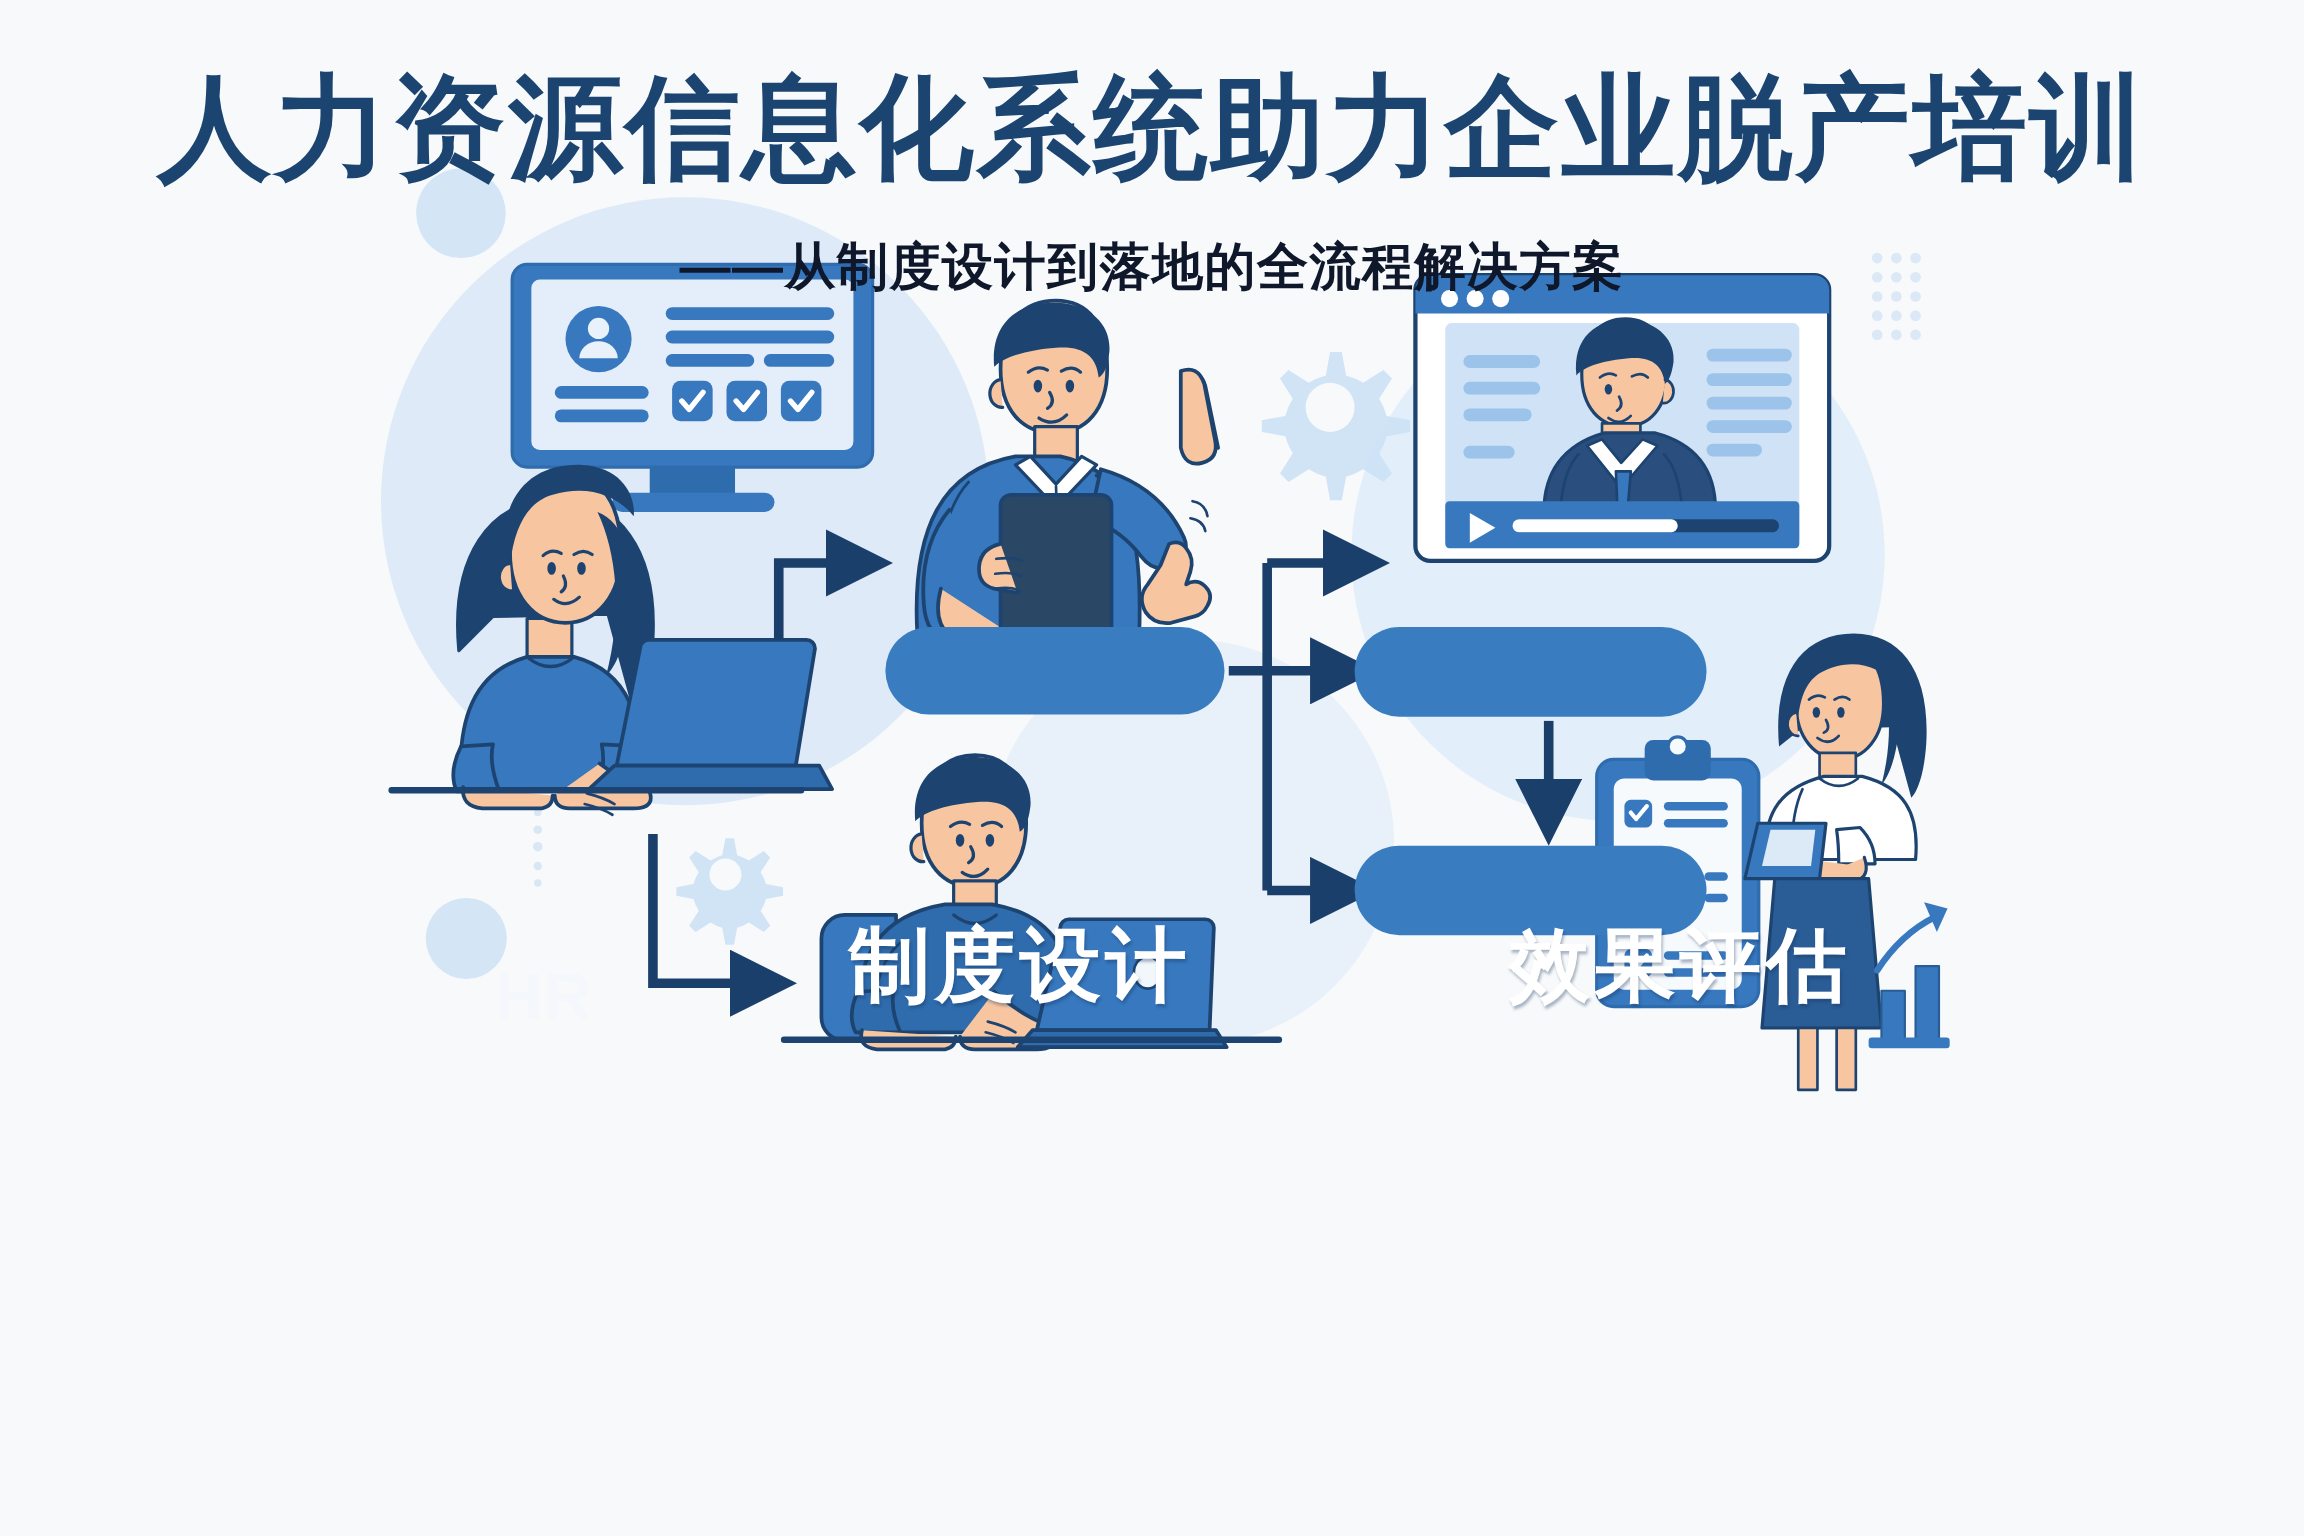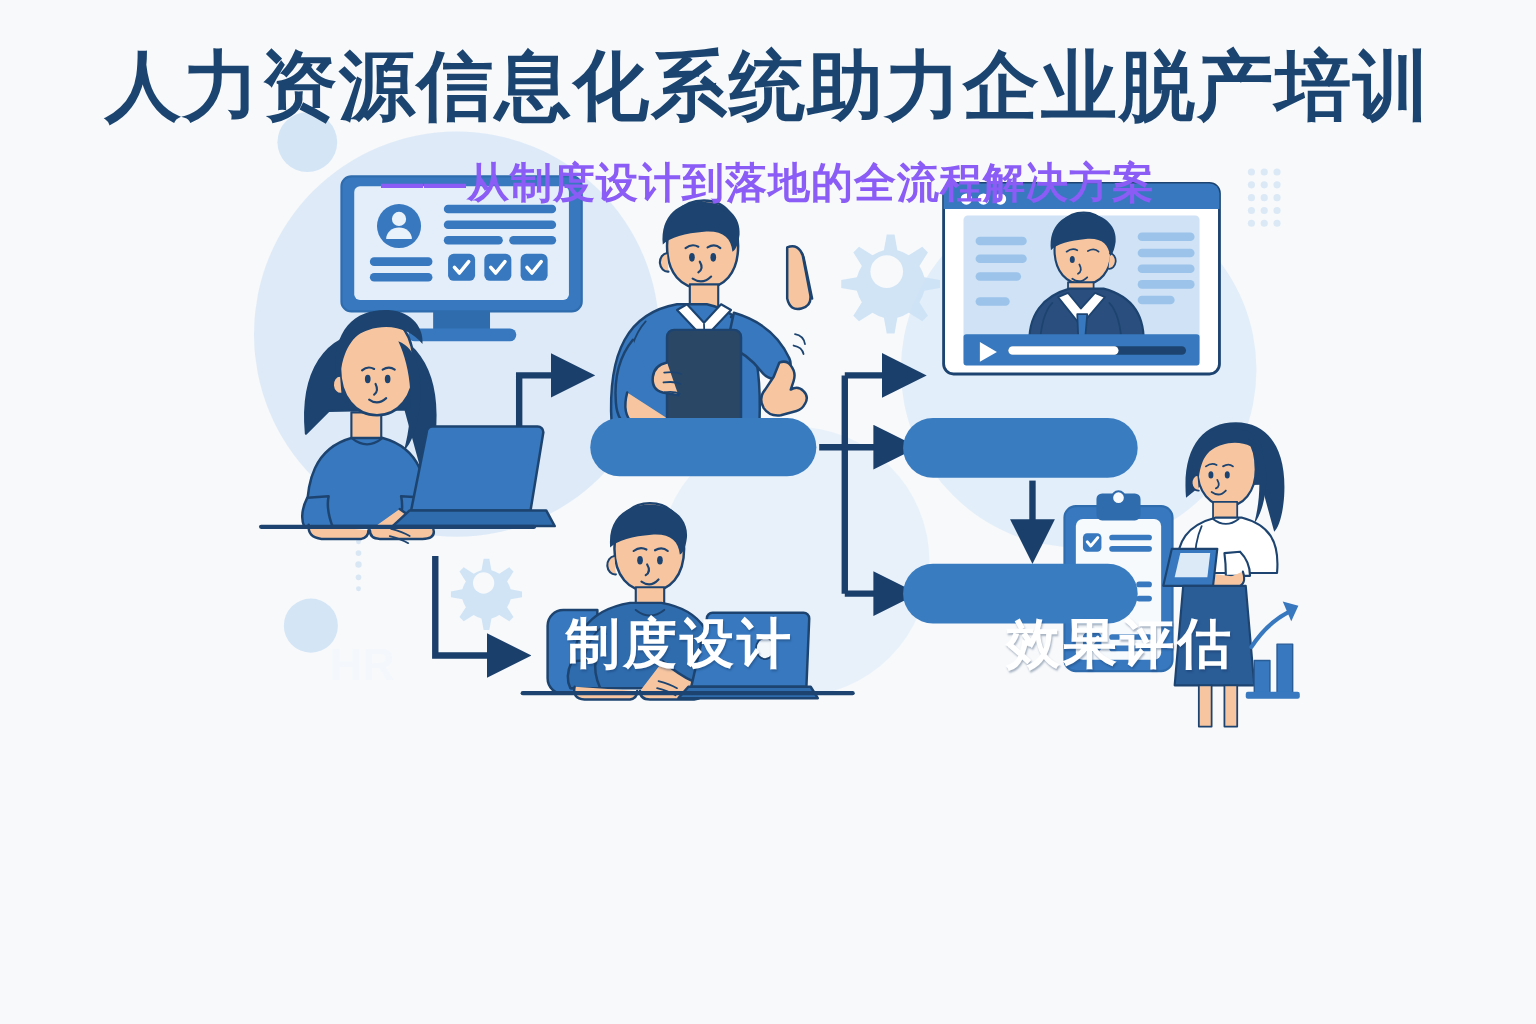--- a/index.html
+++ b/index.html
@@ -14,22 +14,22 @@
   .layer{ position:absolute; inset:0; width:100%; height:100%; }
   .txt{ position:absolute; white-space:nowrap; }
 
   #title{
     left:0; right:0; top:48px; text-align:center;
     font-size:76px; font-weight:bold; letter-spacing:2px;
     color:#1b4570; line-height:1;
   }
   #subtitle{
     left:0; right:0; top:158px; text-align:center;
-    font-size:42px; font-weight:bold; letter-spacing:1px;
-    color:#8b5cf6; line-height:1.2;
+    font-size:34px; font-weight:bold; letter-spacing:1px;
+    color:#0f172a; line-height:1.2;
   }
   .pill-label{
     position:absolute; color:#ffffff; font-weight:bold;
     font-size:54px; letter-spacing:3px;
     text-shadow:1px 2px 2px rgba(20,50,90,.35);
     pointer-events:none;
   }
   #pill1-label{ left:566px; top:608px; }
   #pill2-label{ left:1006px; top:608px; }
   #pill3-label{ left:1006px; top:813px; }

